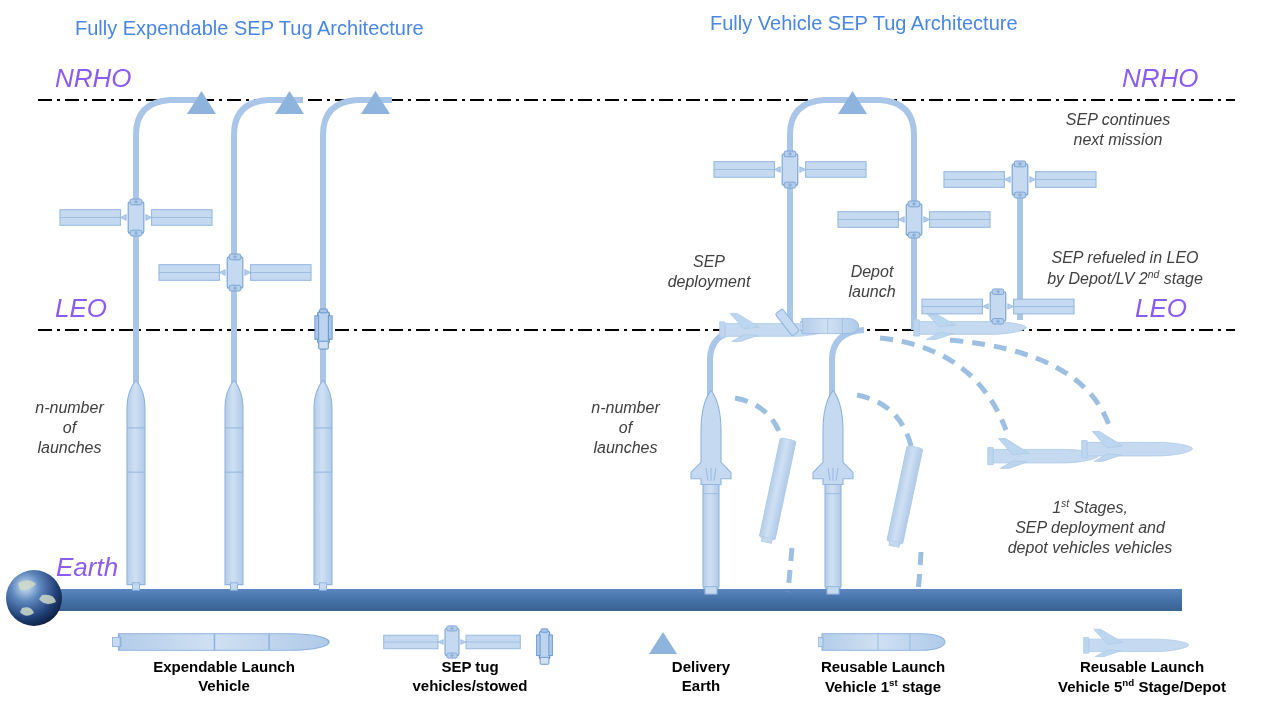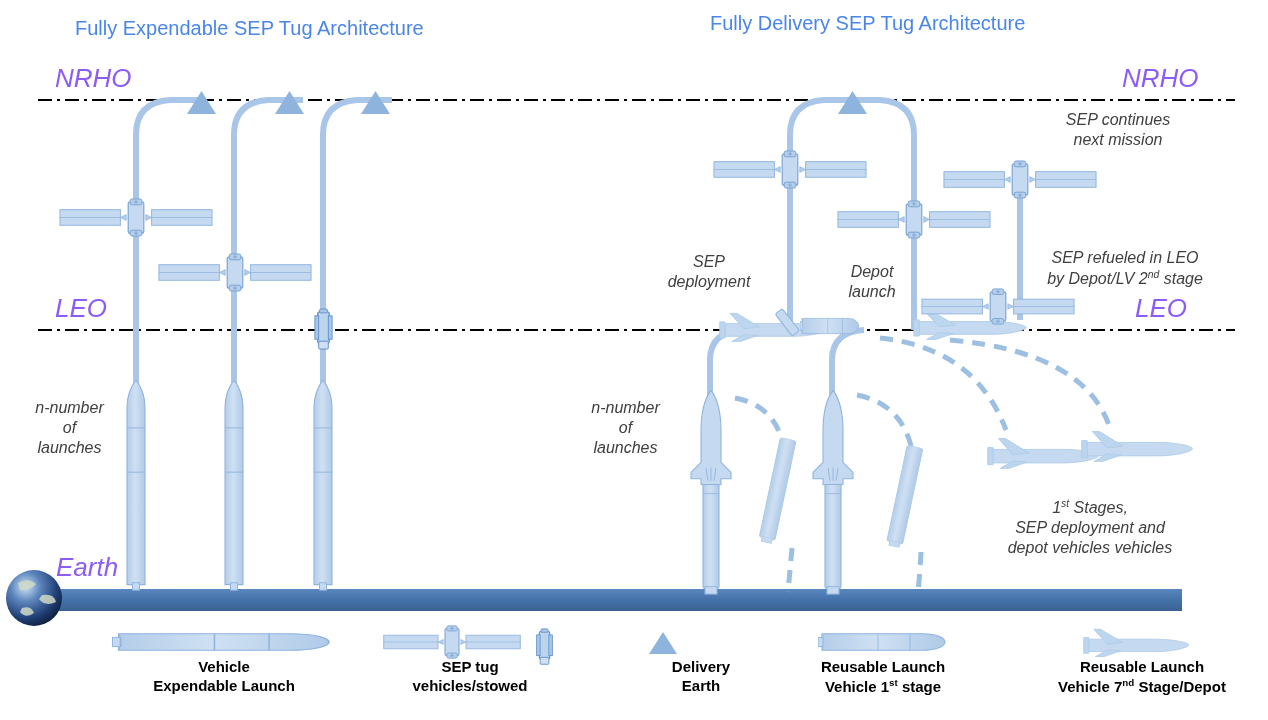--- a/index.html
+++ b/index.html
@@ -189,21 +189,21 @@
   </g>
 
   <path d="M880 338 Q975 348 1006 430" fill="none" stroke="#9dbfe2" stroke-width="5" stroke-dasharray="13 9"></path>
   <path d="M950 340 Q1085 352 1110 428" fill="none" stroke="#9dbfe2" stroke-width="5" stroke-dasharray="13 9"></path>
 
   <use href="#glider" x="986" y="435" width="116" height="36"></use>
   <use href="#glider" x="1080" y="428" width="116" height="36"></use>
 </svg>
 
 <div class="title" id="title-left">Fully Expendable SEP Tug Architecture</div>
-<div class="title" id="title-right">Fully Delivery SEP Tug Architecture</div>
+<div class="title" id="title-right">Fully Vehicle SEP Tug Architecture</div>
 
 <div class="orb-label" style="left:55px;top:63px;">NRHO</div>
 <div class="orb-label" style="left:1122px;top:63px;">NRHO</div>
 <div class="orb-label" style="left:55px;top:293px;">LEO</div>
 <div class="orb-label" style="left:1135px;top:293px;">LEO</div>
 <div class="orb-label" style="left:56px;top:552px;">Earth</div>
 
 <div class="note" style="left:12px;top:398px;width:115px;">
   <div>n-number</div>
   <div>of</div>
@@ -245,31 +245,31 @@
 <svg class="stage" width="1268" height="720" viewBox="0 0 1268 720" xmlns="http://www.w3.org/2000/svg">
   <use href="#depot" x="112" y="630" width="222" height="24"></use>
   <use href="#septug" x="382" y="625" width="140" height="34"></use>
   <use href="#septug-stowed" x="534" y="628" width="21" height="38"></use>
   <use href="#tri" x="649" y="632" width="28" height="22"></use>
   <use href="#depot" x="818" y="630" width="130" height="24"></use>
   <use href="#glider" x="1082" y="626" width="110" height="33"></use>
 </svg>
 
 <div class="legend-label" style="left:124px;top:658px;width:200px;">
+  <div>Expendable Launch</div>
   <div>Vehicle</div>
-  <div>Expendable Launch</div>
 </div>
 <div class="legend-label" style="left:370px;top:658px;width:200px;">
   <div>SEP tug</div>
   <div>vehicles/stowed</div>
 </div>
 <div class="legend-label" style="left:636px;top:658px;width:130px;">
   <div>Delivery</div>
   <div>Earth</div>
 </div>
 <div class="legend-label" style="left:788px;top:658px;width:190px;">
   <div>Reusable Launch</div>
   <div><span>Vehicle 1</span><sup>st</sup><span> stage</span></div>
 </div>
 <div class="legend-label" style="left:1032px;top:658px;width:220px;">
   <div>Reusable Launch</div>
-  <div><span>Vehicle 7</span><sup>nd</sup><span> Stage/Depot</span></div>
+  <div><span>Vehicle 5</span><sup>nd</sup><span> Stage/Depot</span></div>
 </div>
 
 </body></html>

